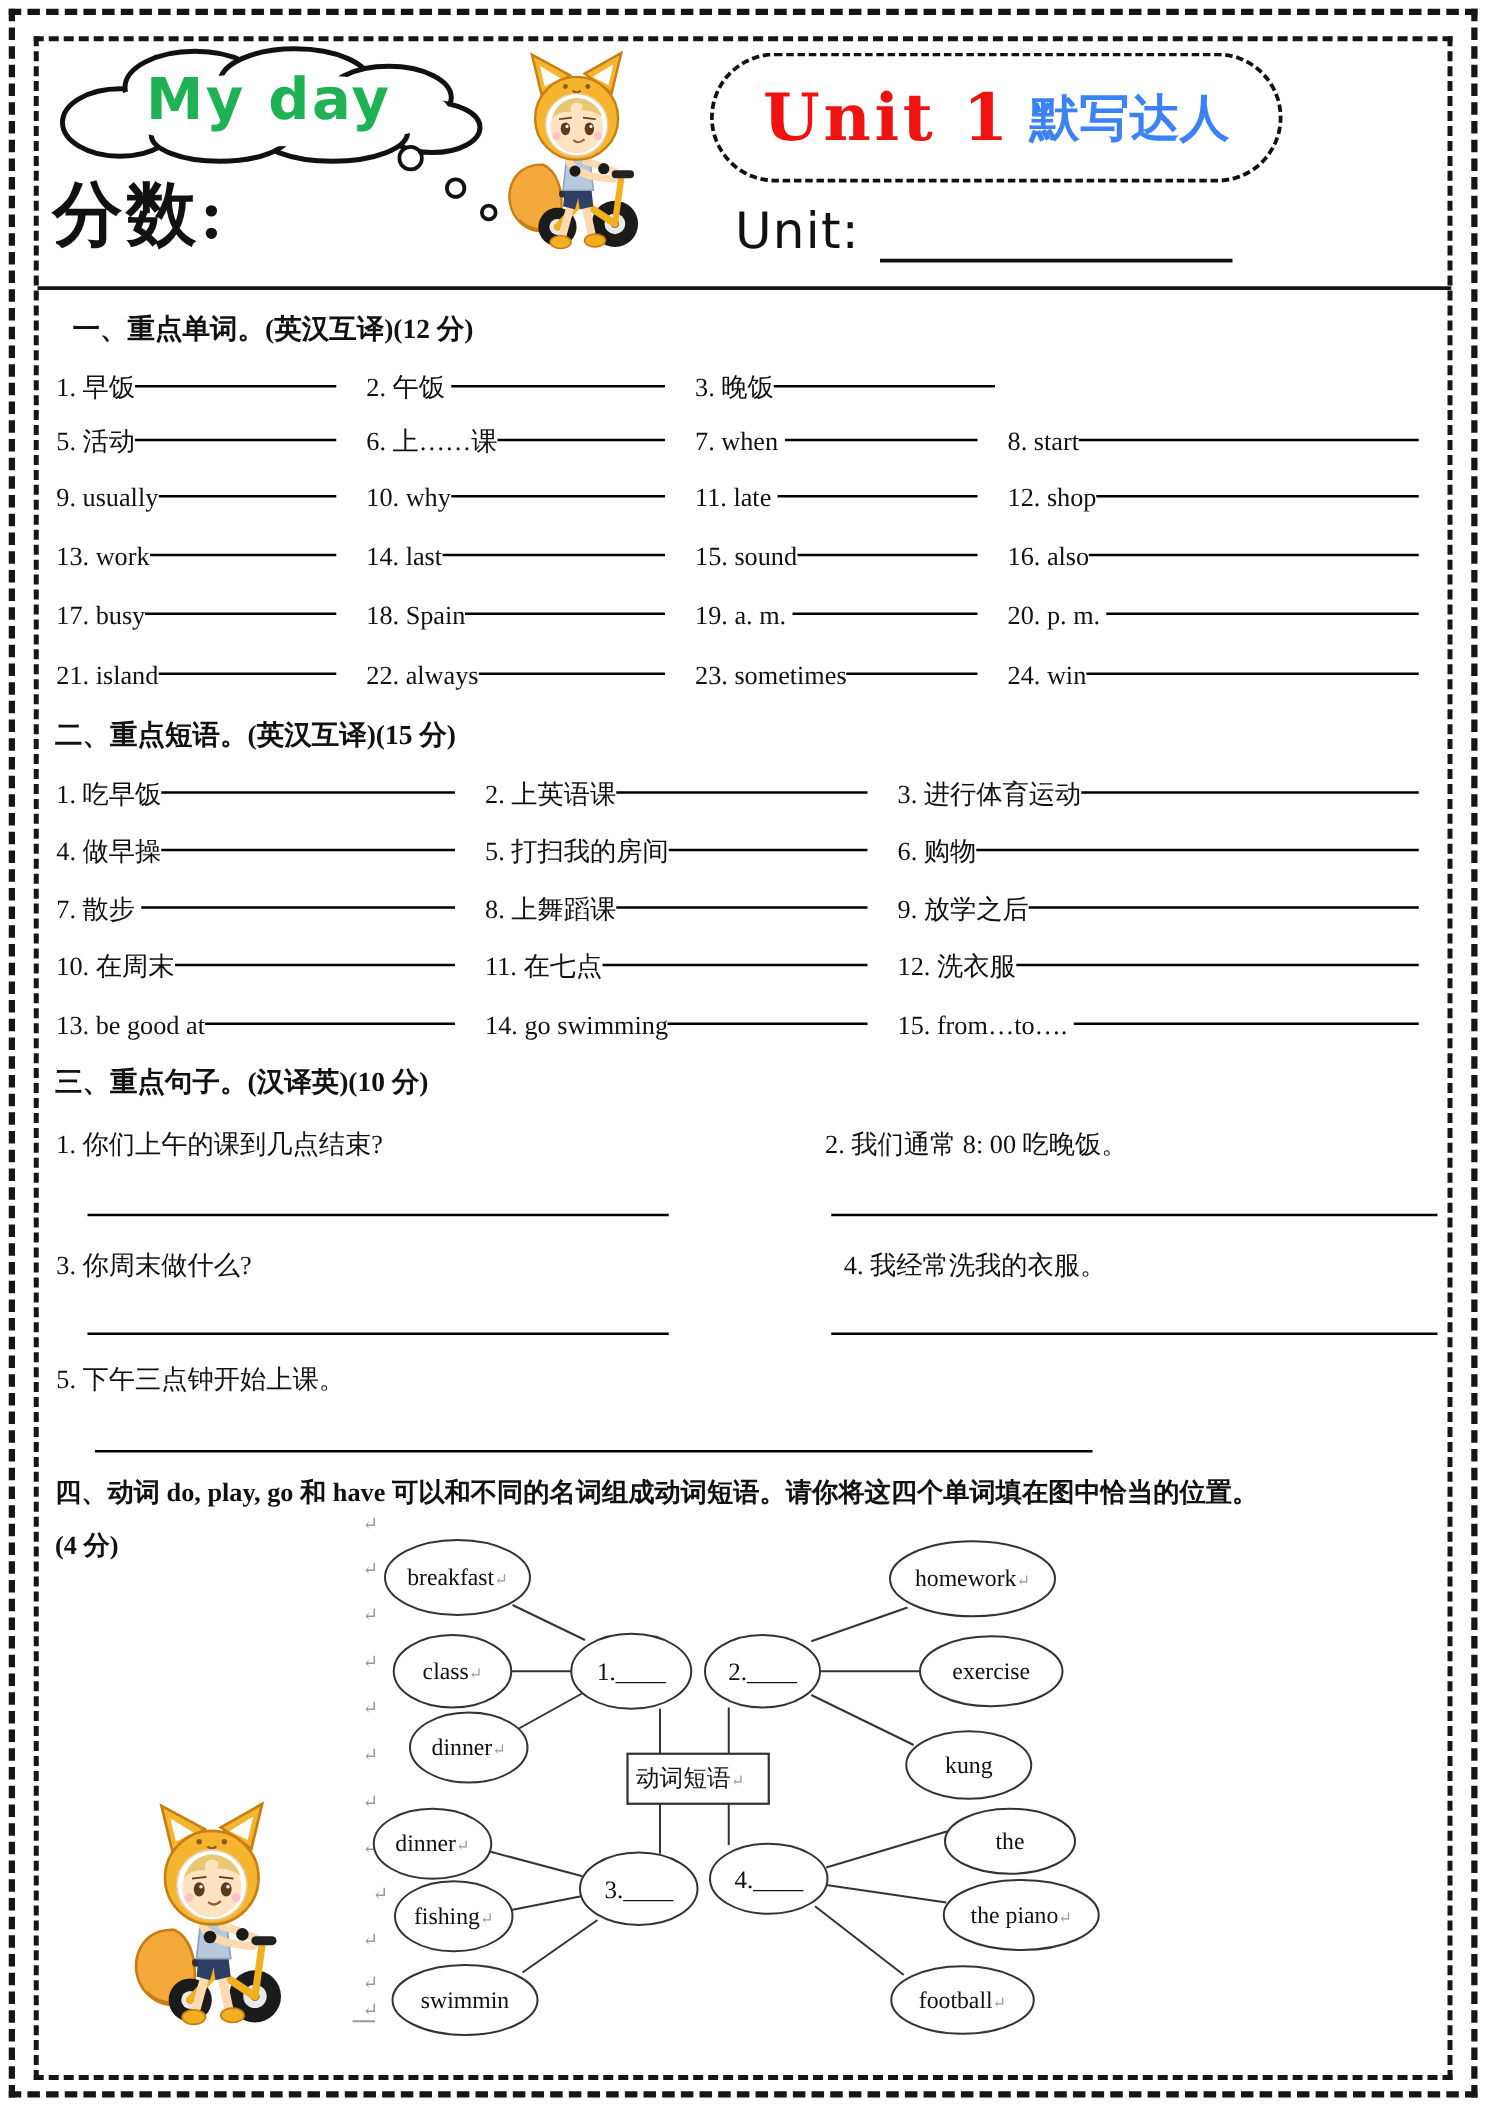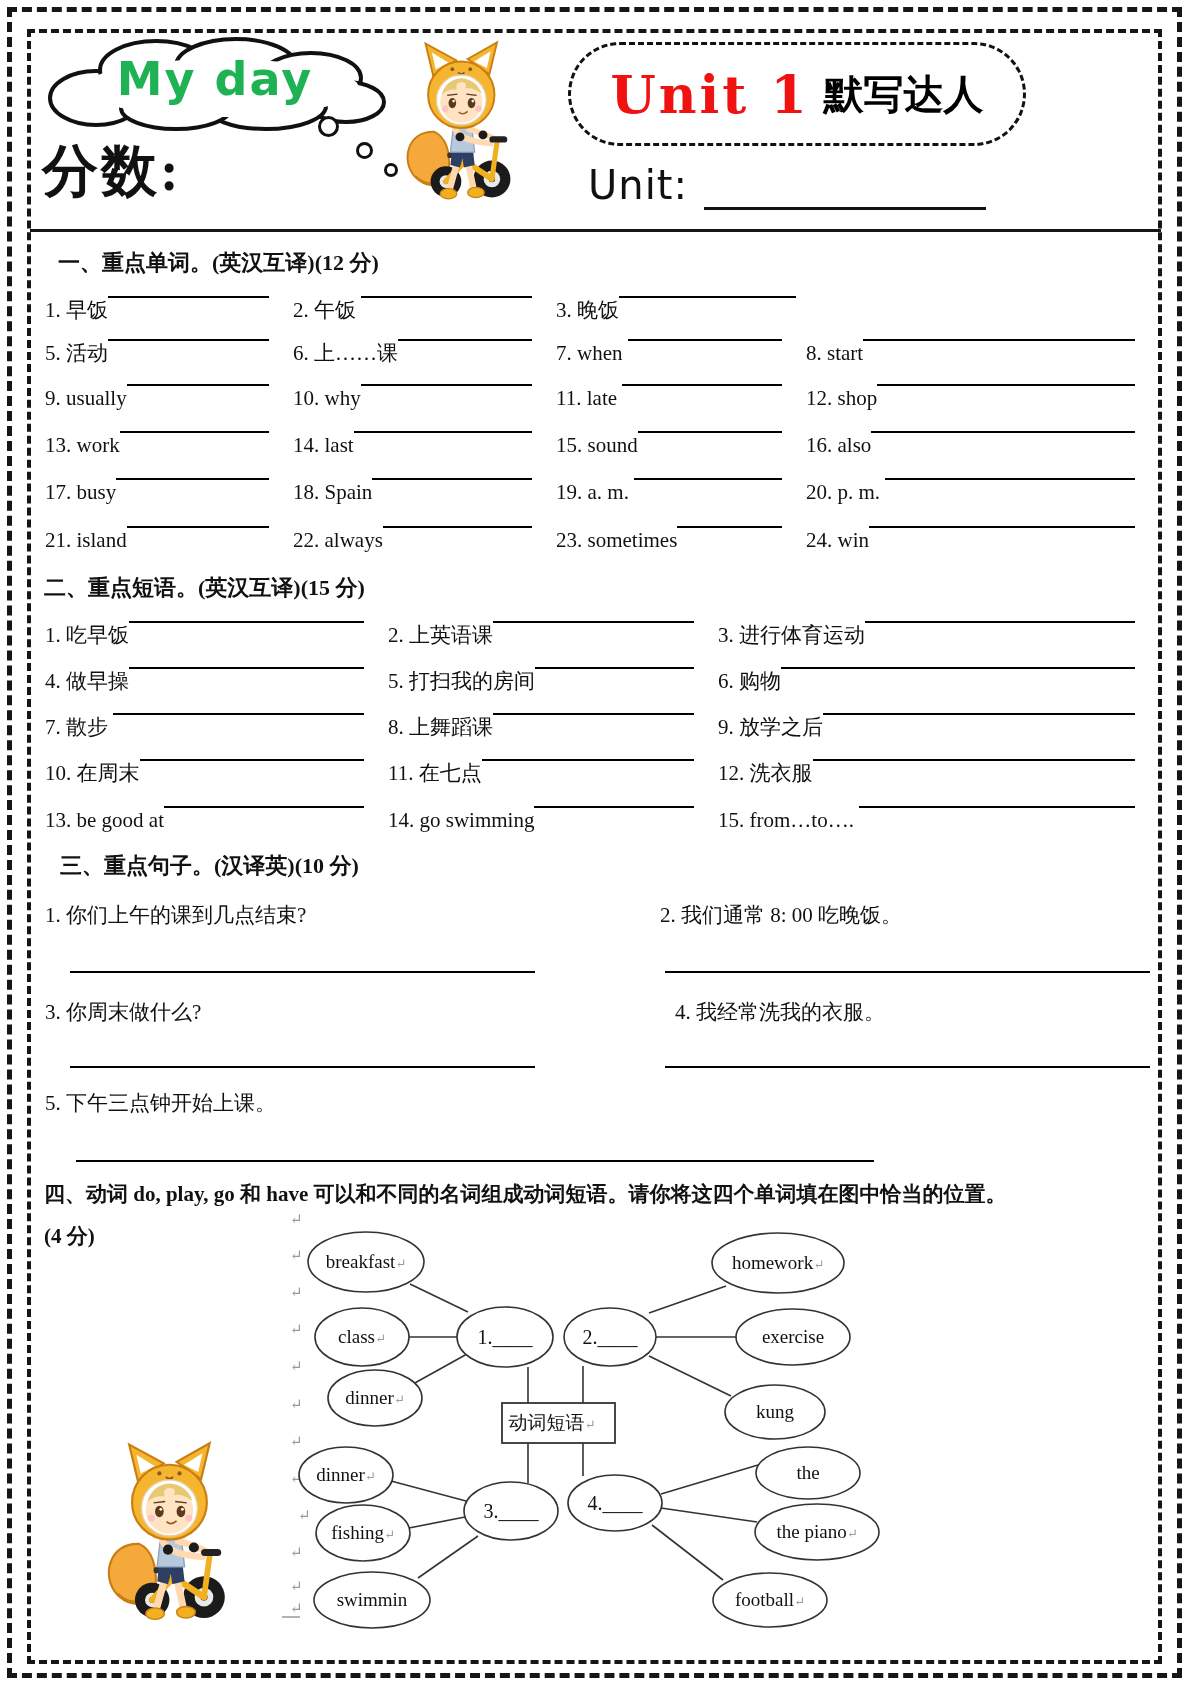--- a/index.html
+++ b/index.html
@@ -22,21 +22,21 @@
   .unit-main{font-family:"DejaVu Serif","Liberation Serif",serif;font-weight:bold;
       font-size:52px;letter-spacing:3px;}
   .unit-sub{font-size:40px;font-weight:bold;}
   .name-row{left:588px;top:162px;font-family:"DejaVu Sans","Liberation Sans",sans-serif;
       font-size:40px;letter-spacing:1px;}
   .name-line{left:704px;top:207px;width:282px;height:3px;background:#111;}
   .divider{left:30px;top:229px;width:1131px;height:3px;background:#161616;}
   
   .sec-head{font-size:22px;font-weight:bold;}
   .row{display:flex;left:45px;width:1100px;height:30px;font-size:21px;line-height:30px;}
-  .cell{display:flex;align-items:flex-start;}
+  .cell{display:flex;align-items:center;}
   .cell .lbl{white-space:pre;}
   .cell .blank{flex:1;border-bottom:2px solid #000;margin:0 24px 4px 0;height:1px;}
   .cell:last-child .blank{margin-right:10px;}
   .s1c0{width:248px;} .s1c1{width:263px;} .s1c2{width:250px;} .s1c3{width:339px;}
   .s2c0{width:343px;} .s2c1{width:330px;font-family:Liberation Serif, serif;} .s2c2{width:427px;}
   .qtext{font-size:21px;line-height:30px;}
   .ansline{height:2px;background:#000;}
   .s4head{font-size:21px;font-weight:bold;white-space:nowrap;}
   
   .diagram-svg{left:258px;top:1205px;}
@@ -121,21 +121,21 @@
   <div class="abs bubble" style="left:318px;top:116px;width:15px;height:15px"></div>
   <div class="abs bubble" style="left:356px;top:142px;width:11px;height:11px"></div>
   <div class="abs bubble" style="left:384px;top:163px;width:8px;height:8px"></div>
 
   <svg class="abs fox-top" width="128" height="166" viewBox="0 0 200 260">
     <use href="#fox"></use>
   </svg>
 
   <div class="abs unit-badge">
     <span class="unit-main" style="color:#f01111">Unit 1</span>
-    <span class="unit-sub" style="color:#000000">默写达人</span>
+    <span class="unit-sub" style="color:#3b82f6">默写达人</span>
   </div>
 
   <div class="abs name-row">Unit:</div>
   <div class="abs name-line"></div>
 
   <div class="abs divider"></div>
 
   <div class="abs sec-head" style="left:58px;top:248px">一、重点单词。(英汉互译)(12 分)</div>
 
   <div class="abs row" style="top:295px">
@@ -309,21 +309,21 @@
     <div class="cell s2c1">
         <span class="lbl">14. go swimming</span>
         <span class="blank"></span>
       </div>
     <div class="cell s2c2">
         <span class="lbl">15. from…to…. </span>
         <span class="blank"></span>
       </div>
   </div>
 
-  <div class="abs sec-head" style="left:60px;top:851px">三、重点句子。(汉译英)(10 分)</div>
+  <div class="abs sec-head" style="left:44px;top:851px">三、重点句子。(汉译英)(10 分)</div>
 
   <div class="abs qtext" style="left:45px;top:900px">1. 你们上午的课到几点结束?</div>
   <div class="abs qtext" style="left:660px;top:900px">2. 我们通常 8: 00 吃晚饭。</div>
   <div class="abs ansline" style="left:70px;top:971px;width:465px"></div>
   <div class="abs ansline" style="left:665px;top:971px;width:485px"></div>
 
   <div class="abs qtext" style="left:45px;top:997px">3. 你周末做什么?</div>
   <div class="abs qtext" style="left:675px;top:997px">4. 我经常洗我的衣服。</div>
   <div class="abs ansline" style="left:70px;top:1066px;width:465px"></div>
   <div class="abs ansline" style="left:665px;top:1066px;width:485px"></div>

